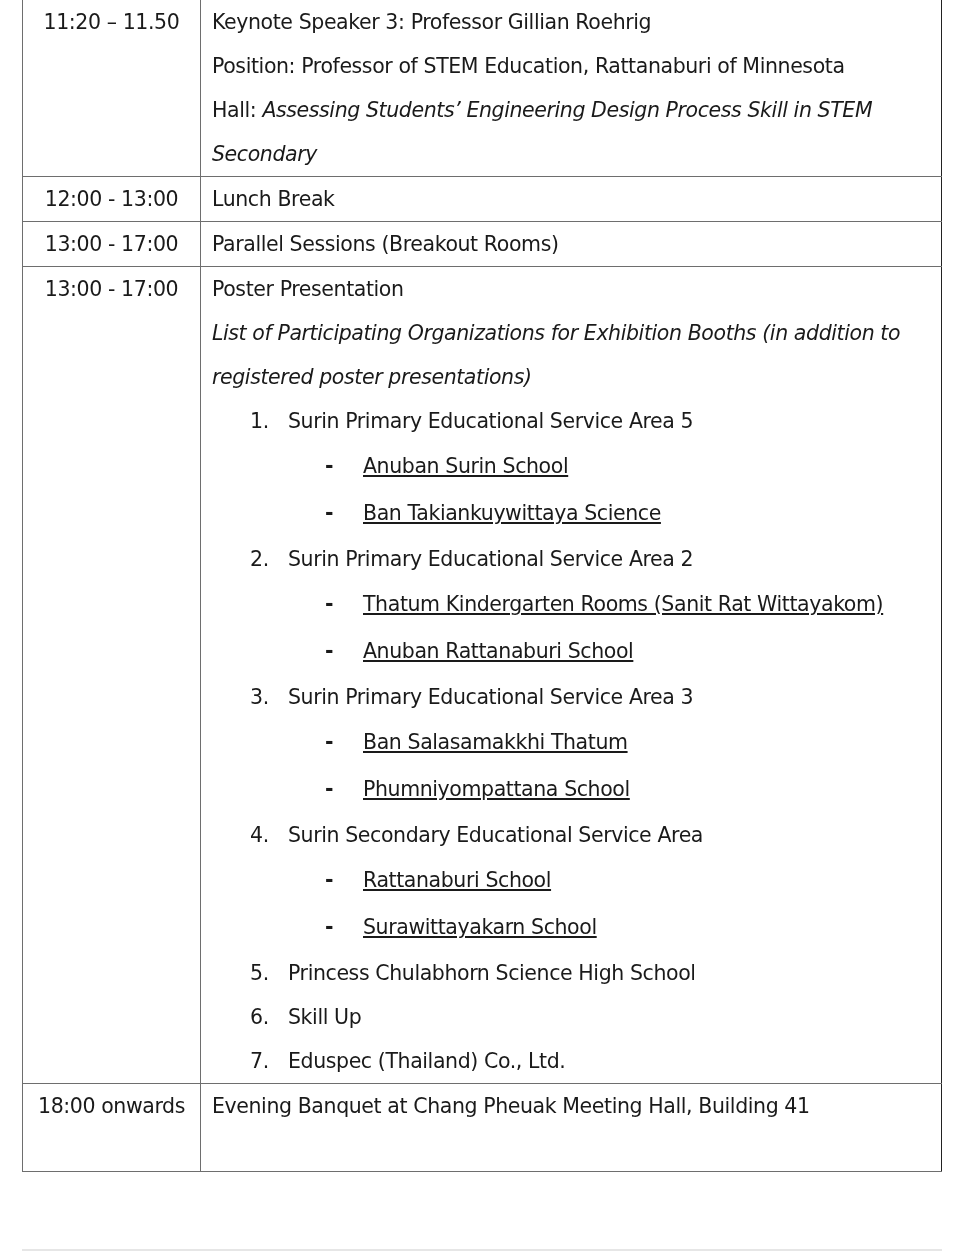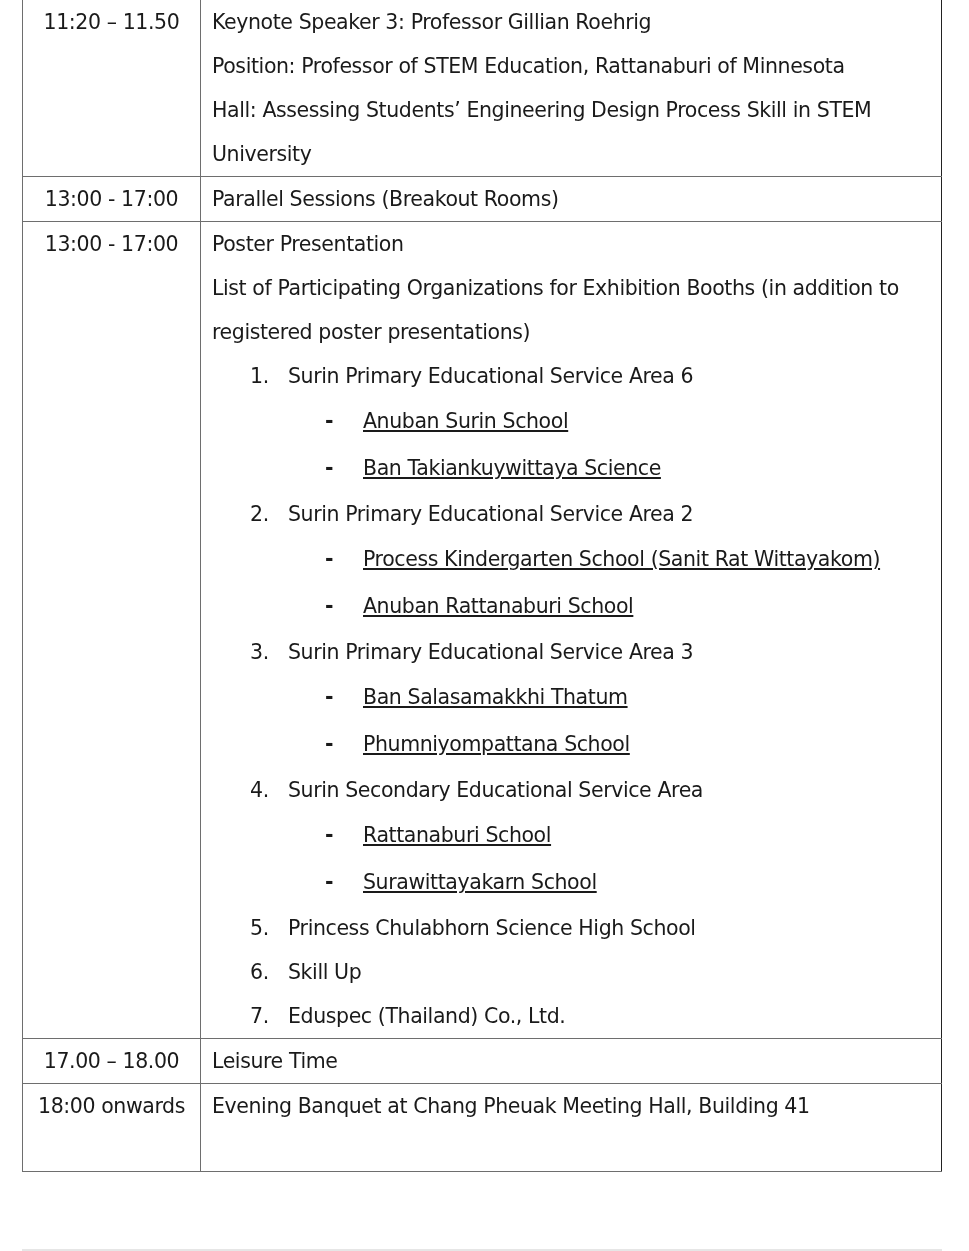--- a/index.html
+++ b/index.html
@@ -22,21 +22,21 @@
       vertical-align: top;
       font-size: 20.5px;
       letter-spacing: -0.4px;
       line-height: 44px;
       padding: 0;
     }
     table.schedule tr.dark-top td { border-top-color: #222; }
     td.time { width: 177px; text-align: center; }
     td.desc { padding-left: 11px !important; border-right-color: #222 !important; }
     td.desc-left { border-left: 1.5px solid #333 !important; }
-    .it { }
+    .it { font-style: italic; }
     .line { display: block; height: 44px; white-space: nowrap; }
     .num-item { display: block; height: 44px; white-space: nowrap; padding-left: 38px; }
     .num-item .num { display: inline-block; width: 38px; }
     .sub-item { display: block; height: 47px; line-height: 47px; white-space: nowrap; padding-left: 113px; text-decoration: underline; }
     .sub-item .dash {
       display: inline-block; width: 38px; font-weight: bold;
     }
     .row-keynote td { height: 171px; }
     .row-short td { height: 44px; }
     .row-banquet td { height: 87px; }
@@ -47,64 +47,64 @@
 <div class="sheet">
   <table class="schedule">
 
     <tbody>
         <tr class="row-keynote">
       <td class="time">11:20 – 11.50</td>
       <td class="desc desc-left">
         <span class="line">Keynote Speaker 3: Professor Gillian Roehrig</span>
         <span class="line">Position: Professor of STEM Education, Rattanaburi of Minnesota</span>
         <span class="line"><span>Hall: </span><span class="it">Assessing Students’ Engineering Design Process Skill in STEM</span></span>
-        <span class="line it">University</span>
+        <span class="line it">Secondary</span>
       </td>
     </tr>
 
 
+    <tr class="row-short">
+      <td class="time">12:00 - 13:00</td>
+      <td class="desc desc-left">Lunch Break</td>
+    </tr>
 
     <tr class="row-short dark-top">
       <td class="time">13:00 - 17:00</td>
       <td class="desc desc-left">Parallel Sessions (Breakout Rooms)</td>
     </tr>
 
     <tr>
       <td class="time">13:00 - 17:00</td>
       <td class="desc desc-left">
         <span class="line">Poster Presentation</span>
         <span class="line it">List of Participating Organizations for Exhibition Booths (in addition to</span>
         <span class="line it">registered poster presentations)</span>
 
-        <span class="num-item"><span class="num">1.</span><span>Surin Primary Educational Service Area 6</span></span>
+        <span class="num-item"><span class="num">1.</span><span>Surin Primary Educational Service Area 5</span></span>
         <span class="sub-item"><span class="dash">-</span><span>Anuban Surin School</span></span>
         <span class="sub-item"><span class="dash">-</span><span>Ban Takiankuywittaya Science</span></span>
 
         <span class="num-item"><span class="num">2.</span><span>Surin Primary Educational Service Area 2</span></span>
-        <span class="sub-item"><span class="dash">-</span><span>Process Kindergarten School (Sanit Rat Wittayakom)</span></span>
+        <span class="sub-item"><span class="dash">-</span><span>Thatum Kindergarten Rooms (Sanit Rat Wittayakom)</span></span>
         <span class="sub-item"><span class="dash">-</span><span>Anuban Rattanaburi School</span></span>
 
         <span class="num-item"><span class="num">3.</span><span>Surin Primary Educational Service Area 3</span></span>
         <span class="sub-item"><span class="dash">-</span><span>Ban Salasamakkhi Thatum</span></span>
         <span class="sub-item"><span class="dash">-</span><span>Phumniyompattana School</span></span>
 
         <span class="num-item"><span class="num">4.</span><span>Surin Secondary Educational Service Area</span></span>
         <span class="sub-item"><span class="dash">-</span><span>Rattanaburi School</span></span>
         <span class="sub-item"><span class="dash">-</span><span>Surawittayakarn School</span></span>
 
         <span class="num-item"><span class="num">5.</span><span>Princess Chulabhorn Science High School</span></span>
         <span class="num-item"><span class="num">6.</span><span>Skill Up</span></span>
         <span class="num-item"><span class="num">7.</span><span>Eduspec (Thailand) Co., Ltd.</span></span>
       </td>
     </tr>
 
-    <tr class="row-short">
-      <td class="time">17.00 – 18.00</td>
-      <td class="desc desc-left">Leisure Time</td>
-    </tr>
 
     <tr class="row-banquet dark-top">
       <td class="time">18:00 onwards</td>
       <td class="desc desc-left">Evening Banquet at Chang Pheuak Meeting Hall, Building 41</td>
     </tr>
   </tbody>
     </table>
   <div class="gray-strip"></div>
 </div>
 

